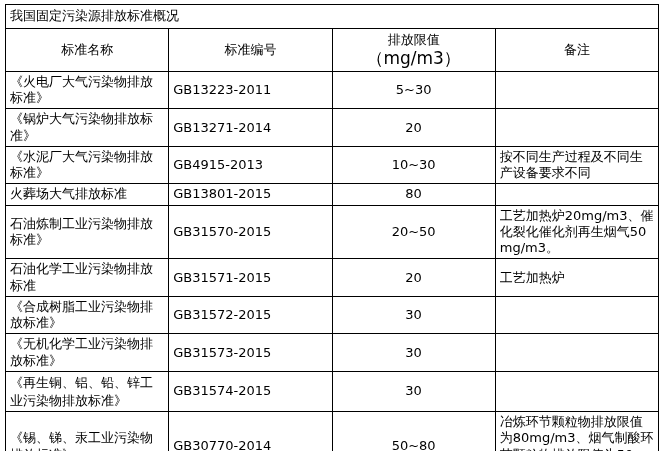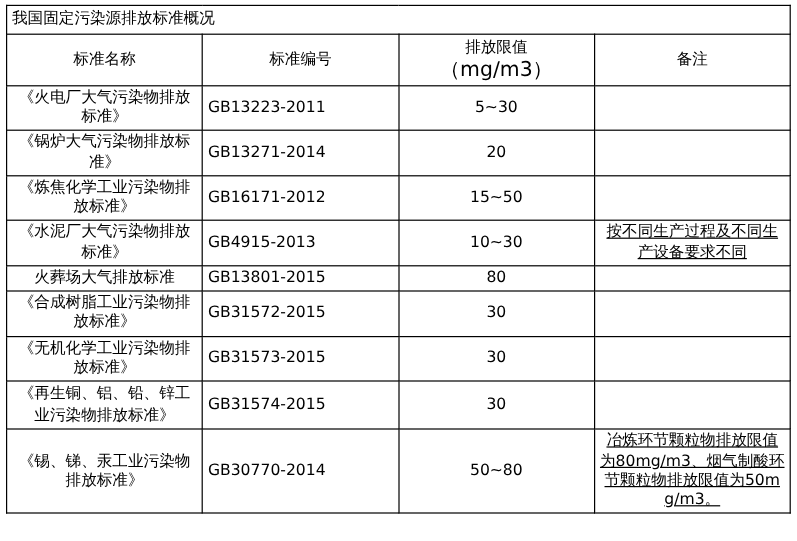--- a/index.html
+++ b/index.html
@@ -49,39 +49,36 @@
   .hdr .limit-hdr {
     line-height: 1.2;
     padding: 3px 2px;
     margin-left: 20px;
   }
   .hdr .limit-hdr .unit {
     display: block;
     font-size: 17px;
   }
   .c-name {
-    text-align: center;
     font-size: 13.5px;
   }
   .c-name.wrap2 {
     line-height: 1.35;
   }
   .c-code {
     text-align: left;
     font-size: 13px;
   }
   .c-limit {
     text-align: center;
     font-size: 13px;
   }
   .c-note {
-    text-align: center;
     font-size: 12.5px;
     line-height: 1.35;
-    text-decoration: underline;
   }
   .c-note.empty {
     font-size: 0;
   }
   .col-name { width: 250px; }
   .col-code { width: 120px; }
   .col-limit { width: 85px; }
   .col-note { width: 199px; margin-top: 24px; }
 </style>
 </head>
@@ -110,42 +107,48 @@
         <td class="c-note empty"></td>
       </tr>
 
       <tr>
         <td class="c-name">《锅炉大气污染物排放标准》</td>
         <td class="c-code">GB13271-2014</td>
         <td class="c-limit">20</td>
         <td class="c-note empty"></td>
       </tr>
 
-      <tr>
-        <td class="c-name">《炼焦化学工业污染物排放标准》</td>
-        <td class="c-code">GB16171-2012</td>
-        <td class="c-limit">15~50</td>
-        <td class="c-note empty"></td>
-      </tr>
 
       <tr>
         <td class="c-name">《水泥厂大气污染物排放标准》</td>
         <td class="c-code">GB4915-2013</td>
         <td class="c-limit">10~30</td>
         <td class="c-note">按不同生产过程及不同生产设备要求不同</td>
       </tr>
 
       <tr>
         <td class="c-name">火葬场大气排放标准</td>
         <td class="c-code">GB13801-2015</td>
         <td class="c-limit">80</td>
         <td class="c-note empty"></td>
       </tr>
 
+      <tr>
+        <td class="c-name">石油炼制工业污染物排放标准》</td>
+        <td class="c-code">GB31570-2015</td>
+        <td class="c-limit">20~50</td>
+        <td class="c-note">工艺加热炉20mg/m3、催化裂化催化剂再生烟气50mg/m3。</td>
+      </tr>
 
+      <tr>
+        <td class="c-name">石油化学工业污染物排放标准</td>
+        <td class="c-code">GB31571-2015</td>
+        <td class="c-limit">20</td>
+        <td class="c-note">工艺加热炉</td>
+      </tr>
 
       <tr>
         <td class="c-name">《合成树脂工业污染物排放标准》</td>
         <td class="c-code">GB31572-2015</td>
         <td class="c-limit">30</td>
         <td class="c-note empty"></td>
       </tr>
 
       <tr>
         <td class="c-name">《无机化学工业污染物排放标准》</td>

